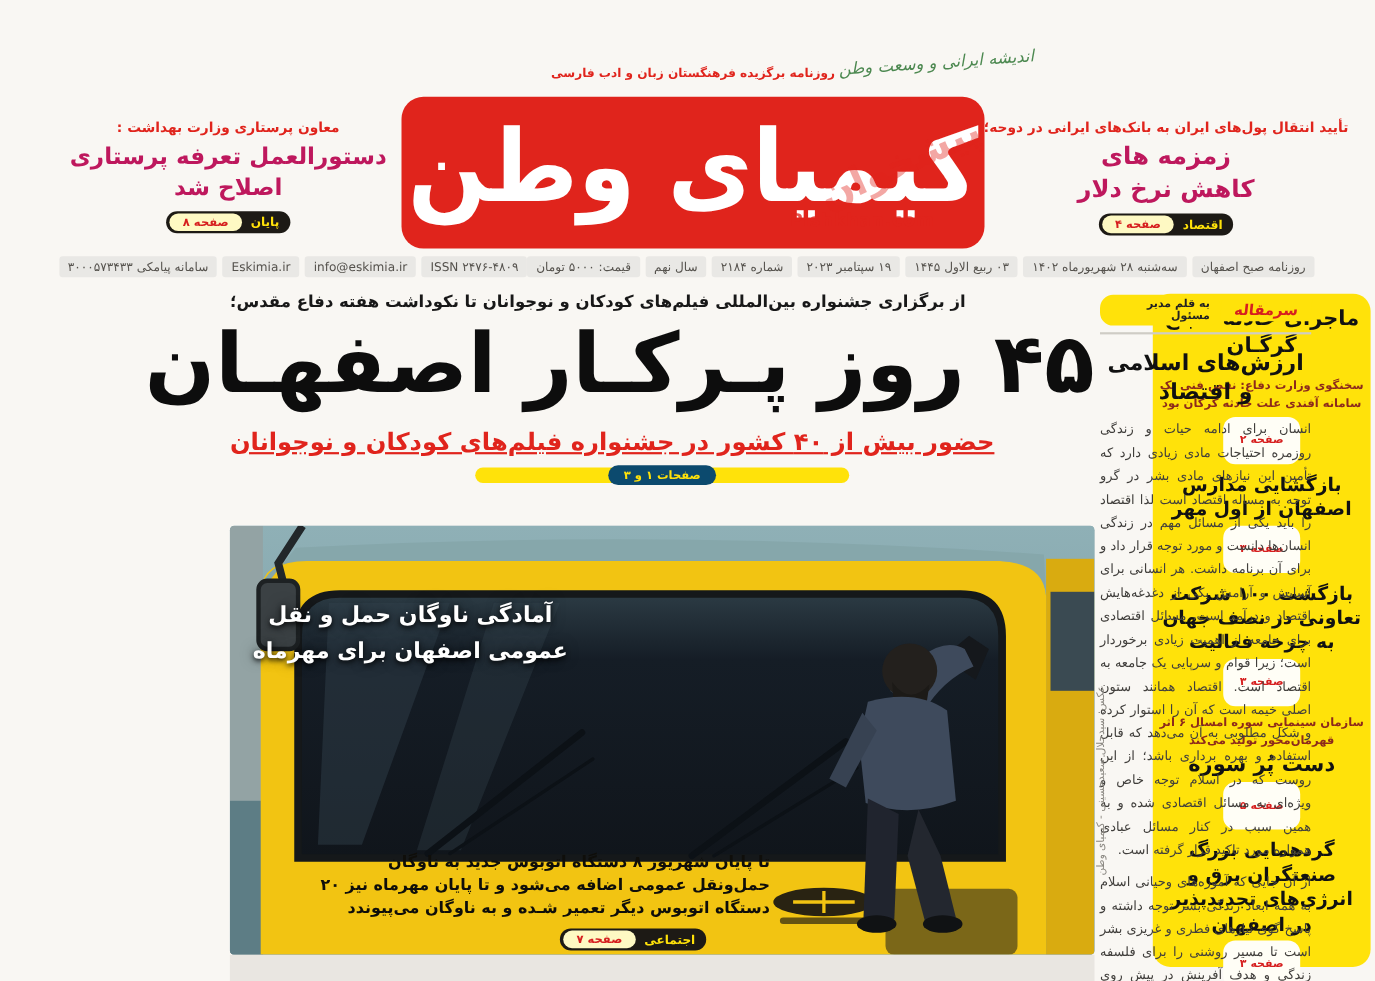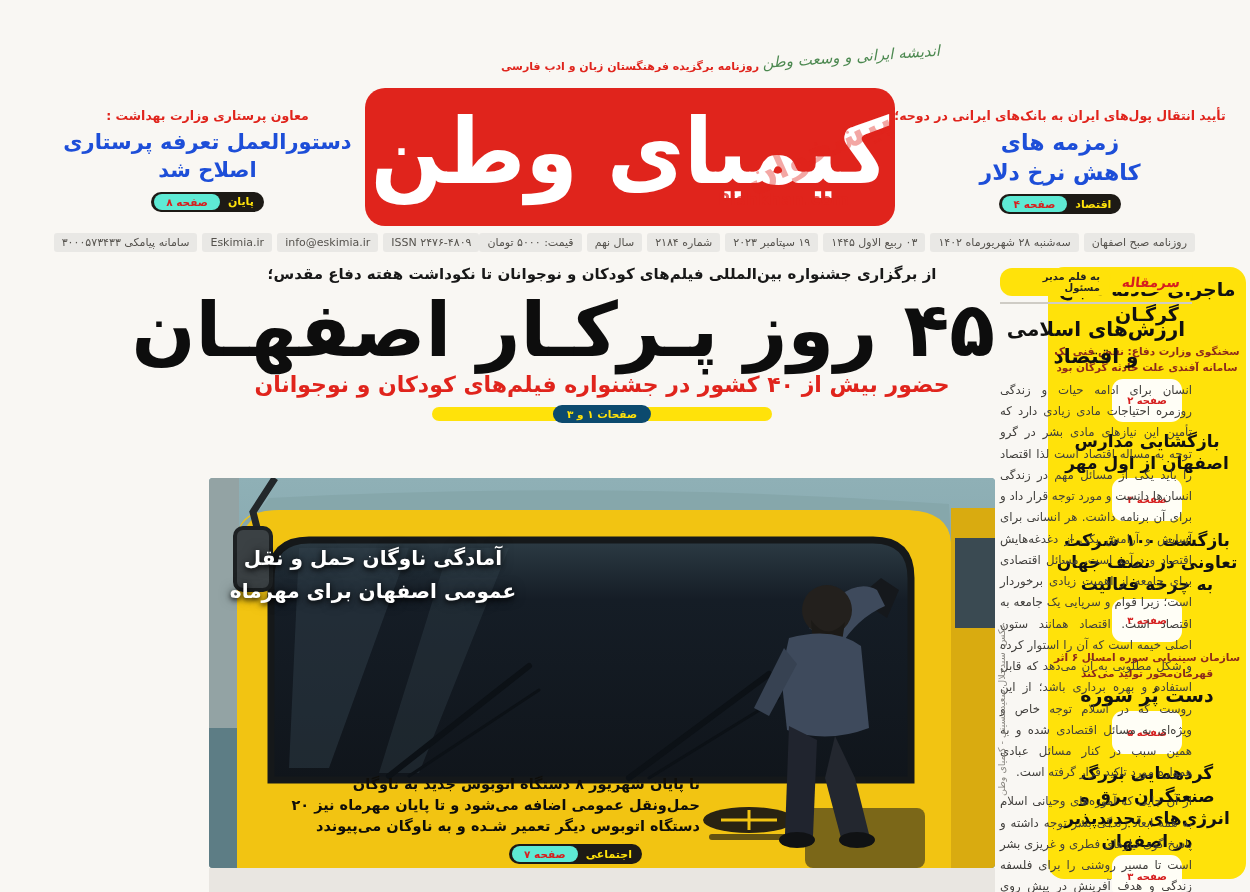--- a/index.html
+++ b/index.html
@@ -9,29 +9,29 @@
   
   .masthead-box{position:absolute;left:365px;top:88px;width:530px;height:138px;background:#e0241c;border-radius:20px;display:flex;align-items:center;justify-content:center;}
   .masthead-logo{color:#fff;font-size:84px;font-weight:bold;letter-spacing:-2px;transform:scaleY(1.08);line-height:1;padding-bottom:10px;}
   .masthead-slogan{position:absolute;left:365px;top:60px;width:530px;text-align:center;color:#e0241c;font-size:11px;font-weight:bold;}
   .green-slogan{position:absolute;left:762px;top:44px;width:290px;text-align:left;color:#3a7d3f;font-size:15px;font-style:italic;transform:rotate(-4deg);opacity:.9;}
   .watermark-fa{position:absolute;left:740px;top:128px;color:rgba(224,36,28,.40);font-size:36px;font-weight:bold;transform:rotate(-24deg);pointer-events:none;}
   .watermark-en{position:absolute;left:718px;top:190px;color:rgba(224,36,28,.78);font-size:16px;font-weight:bold;letter-spacing:.5px;direction:ltr;pointer-events:none;}
 
   .top-story{position:absolute;text-align:center;}
   .top-story .kicker{color:#e0241c;font-size:12.5px;font-weight:bold;margin-bottom:5px;}
-  .top-story .title{color:#1d4ed8;font-weight:bold;line-height:1.35;}
+  .top-story .title{color:#be185d;font-weight:bold;line-height:1.35;}
   .ts-left{right:890px;left:55px;top:108px;}
   .ts-left .title{font-size:21px;}
   .ts-right{left:880px;right:10px;top:108px;}
   .ts-right .title{font-size:22px;}
 
   .badge{display:inline-flex;direction:rtl;align-items:center;background:#1d1a15;border-radius:16px;padding:2px 10px 2px 3px;gap:8px;margin-top:7px;}
   .badge .sec{color:#ffe20a;font-size:11px;font-weight:bold;}
-  .badge .pg{background:#5eead4;color:#d61f1f;font-size:10.5px;font-weight:bold;border-radius:12px;padding:2px 12px;white-space:nowrap;}
+  .badge .pg{background:#fef9c3;color:#d61f1f;font-size:10.5px;font-weight:bold;border-radius:12px;padding:2px 12px;white-space:nowrap;}
 
   
   .dateline{position:absolute;left:55px;right:55px;top:233px;display:flex;direction:rtl;justify-content:space-between;align-items:center;}
   .dl-group{display:flex;gap:5px;}
   .chip{background:#e9e8e5;color:#55524d;font-size:11px;padding:3px 8px;border-radius:3px;white-space:nowrap;}
   .chip.ltr{direction:ltr;}
 
   
   .rail{position:absolute;left:1048px;width:198px;top:267px;height:612px;background:#ffe20a;border-radius:16px;padding:10px 6px;box-sizing:border-box;text-align:center;}
   .rail-item{margin-bottom:6px;}
@@ -43,24 +43,24 @@
 
   
   .editorial{position:absolute;right:58px;width:192px;top:268px;bottom:0;}
   .ed-head{display:flex;direction:rtl;justify-content:space-between;align-items:center;border-bottom:2px solid #cfccc5;padding-bottom:6px;}
   .ed-label{background:#ffe20a;color:#d61f1f;font-size:13.5px;font-weight:bold;padding:2px 12px;transform:skewX(-6deg);}
   .ed-byline{background:#ffe20a;color:#222;font-size:10px;font-weight:bold;border-radius:12px;padding:3px 10px;}
   .ed-title{text-align:center;color:#111;font-weight:bold;font-size:20px;line-height:1.35;margin:12px 0 10px;}
   .ed-body p{color:#413f3c;font-size:11.8px;line-height:1.8;text-align:justify;margin:0 0 8px;}
 
   
-  .lead{position:absolute;right:255px;width:786px;top:265px;text-align:center;}
+  .lead{position:absolute;right:255px;width:786px;top:265px;text-align:left;}
   .lead-kicker{color:#181818;font-size:15px;font-weight:bold;}
   .lead-headline{color:#0d0d0d;font-size:75px;font-weight:bold;line-height:1.1;letter-spacing:-1px;margin-top:6px;white-space:nowrap;}
-  .lead-sub{color:#e0241c;font-size:22px;font-weight:bold;margin-top:0;}
+  .lead-sub{color:#e0241c;font-size:22px;font-weight:bold;margin-top:18px;text-decoration:underline;}
   .lead-pages{position:relative;width:340px;height:14px;margin:10px auto 0;background:#ffe20a;border-radius:8px;}
   .lead-pages .pill{position:absolute;left:50%;top:50%;transform:translate(-50%,-50%);background:#0c4a6e;color:#ffe20a;font-size:10.5px;font-weight:bold;border-radius:12px;padding:3px 14px;white-space:nowrap;}
 
   
   .photo{position:absolute;right:255px;left:209px;top:478px;height:390px;border-radius:4px;overflow:hidden;background:#7b9ea6;}
   .photo svg{position:absolute;inset:0;}
   .photo-overlay{position:absolute;left:14px;top:64px;width:300px;text-align:center;color:#fff;font-weight:bold;font-size:20px;line-height:1.65;text-shadow:0 2px 5px rgba(0,0,0,.85),0 0 12px rgba(0,0,0,.55);}
   .photo-caption{position:absolute;right:295px;top:296px;width:410px;color:#0f0e0a;font-size:14.5px;font-weight:bold;line-height:1.45;text-align:right;}
   .photo-badge{position:absolute;left:300px;bottom:4px;margin-top:0;}
   .photo-credit{position:absolute;right:243px;top:555px;height:310px;writing-mode:vertical-rl;transform:rotate(180deg);color:#8a8781;font-size:9.5px;letter-spacing:.5px;text-align:center;}

